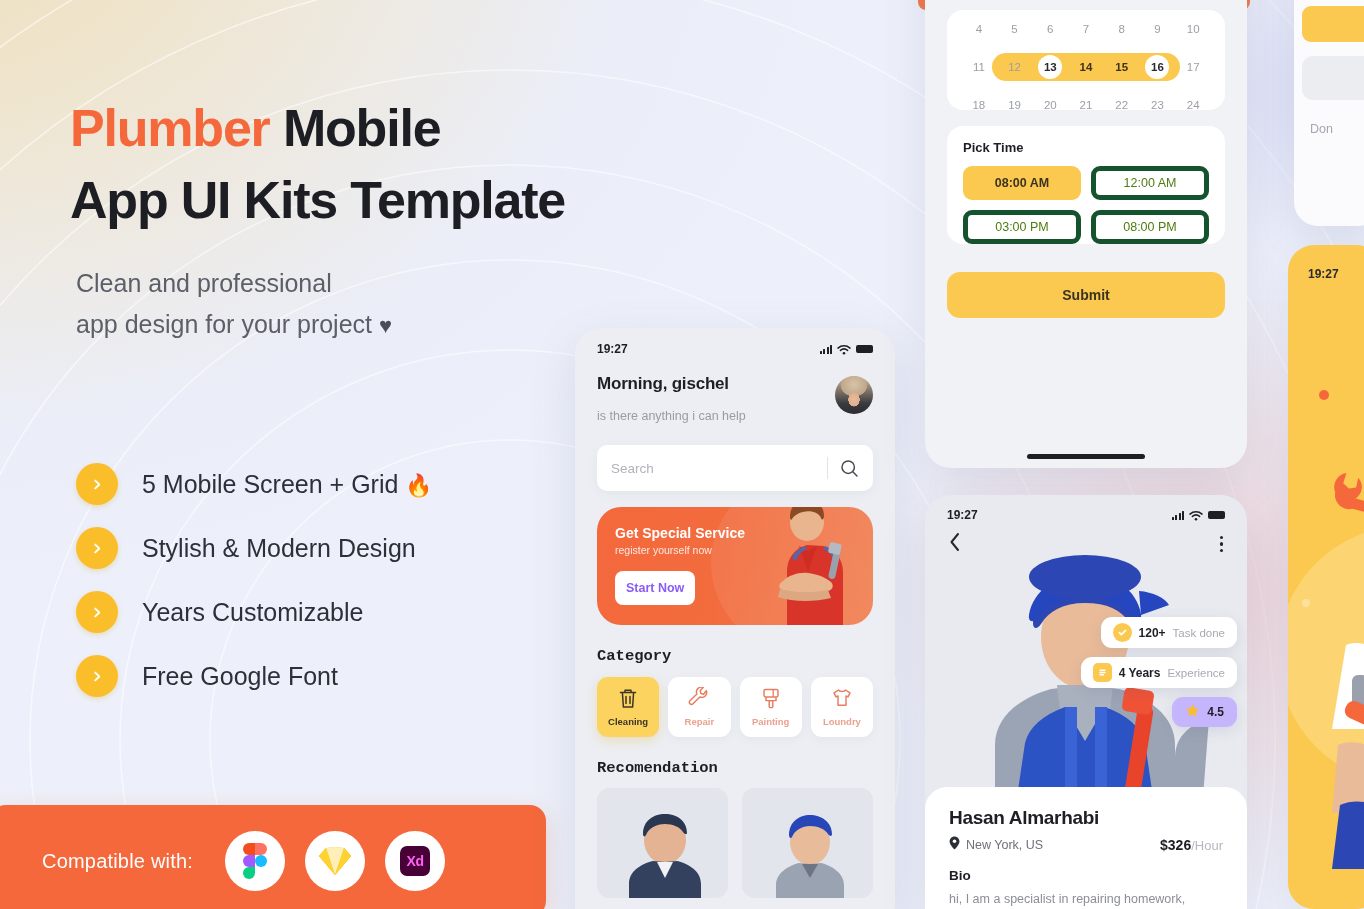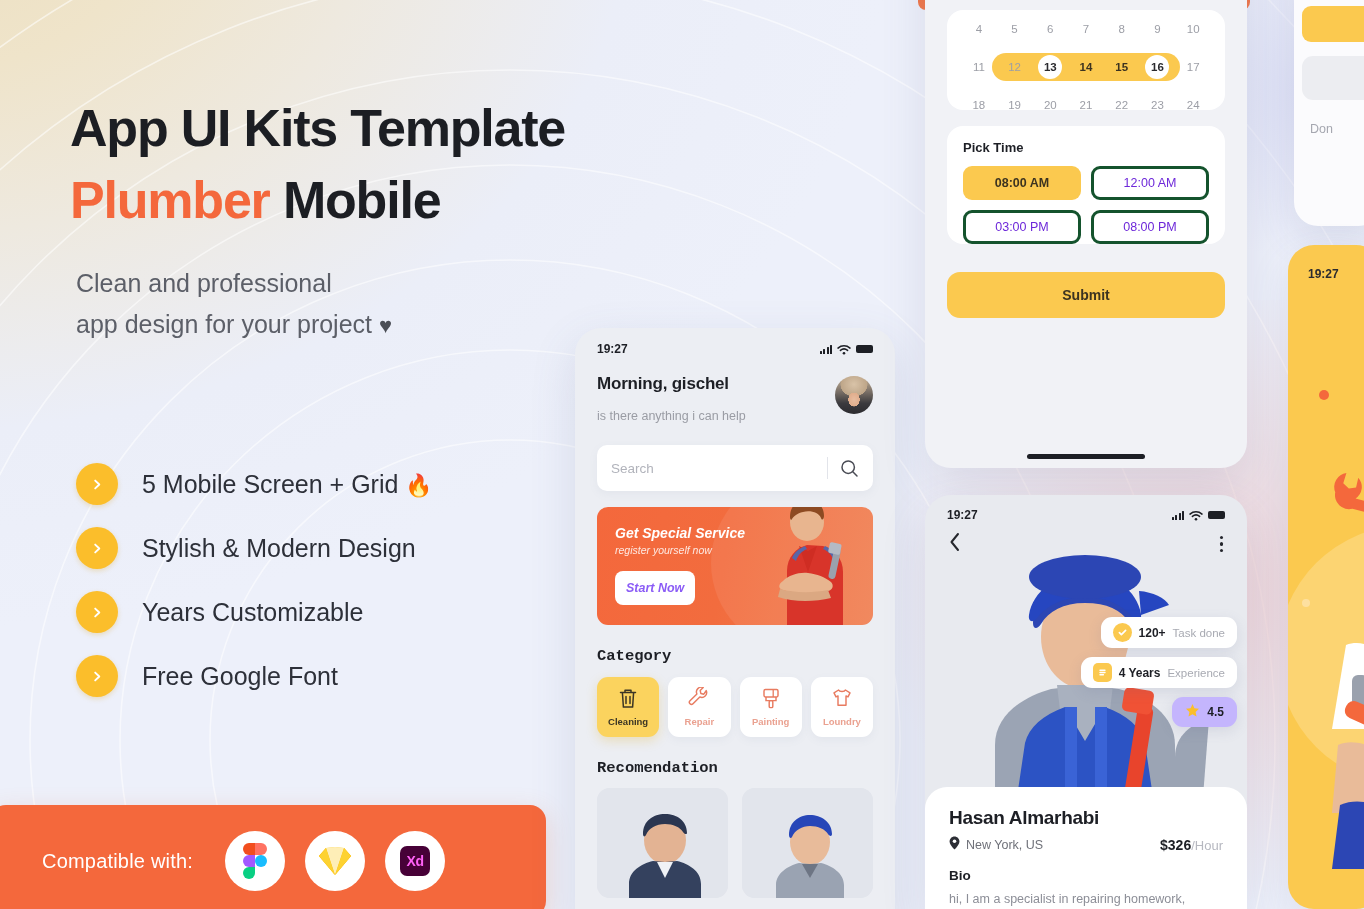--- a/index.html
+++ b/index.html
@@ -92,23 +92,22 @@
   }
   #home-search {
     margin: 22px 22px 0 22px; height: 46px; background: #fff; border-radius: 10px;
     display: flex; align-items: center; padding: 0 14px;
     box-shadow: 0 3px 10px rgba(120,128,160,.07);
   }
   #home-search-input { flex: 1; font-size: 13.5px; color: #b1b3bb; }
   .vdivider { width: 1px; height: 22px; background: #e2e4ea; margin-right: 12px; }
 
   #promo-card {
-    margin: 16px 22px 0 22px; height: 118px; border-radius: 11px; position: relative; overflow: hidden;
+    margin: 16px 22px 0 22px; height: 118px; border-radius: 24px; position: relative; overflow: hidden;
     background: linear-gradient(100deg, #f4683c 0%, #f26c3e 46%, #f07f52 100%);
-    font-style: italic;
   }
   #promo-card::after {
     content:""; position:absolute; right:-18px; top:-34px; width:180px; height:180px;
     border-radius:50%; background: rgba(255,255,255,.08);
   }
   #promo-text { position: absolute; left: 18px; top: 18px; z-index: 2; }
   #promo-title { color: #fff; font-size: 14px; font-weight: 700; }
   #promo-sub { color: rgba(255,255,255,.85); font-size: 10.5px; margin-top: 3px; }
   #promo-btn {
     position: absolute; left: 18px; top: 64px; z-index: 2;
@@ -155,22 +154,22 @@
   .cal-week.sel .cal-day.dim { color: #9c9ea6; font-weight: 400; }
   .cal-day .endcap { display: inline-flex; width: 24px; height: 24px; border-radius: 50%;
     background: #fff; align-items: center; justify-content: center; color: #2a2a2e; font-weight: 700; }
   #cal-range { margin: 6px 0 0 0; height: 32px; background: #eceef2; border-radius: 9px;
     display: flex; align-items: center; justify-content: center; font-size: 12px; color: #7c7e87; }
 
   #time-card { position: absolute; left: 22px; top: 238px; width: 278px; height: 118px;
     background: #fff; border-radius: 16px; padding: 14px 16px; }
   #time-title { font-size: 13px; font-weight: 700; color: #1d1f25; }
   #time-grid { display: grid; grid-template-columns: 1fr 1fr; gap: 10px; margin-top: 11px; }
-  .time-slot { height: 34px; border-radius: 9px; border: 3px solid #14532d; background: #fff;
-    display: flex; align-items: center; justify-content: center; font-size: 12.5px; color: #6d28d9; }
+  .time-slot { height: 34px; border-radius: 9px; border: 5px solid #14532d; background: #fff;
+    display: flex; align-items: center; justify-content: center; font-size: 12.5px; color: #4d7c0f; }
   .time-slot.sel { background: #fbc94f; border-color: #fbc94f; color: #3c3320; font-weight: 600; border:none; }
   #submit-btn { position: absolute; left: 22px; top: 384px; width: 278px; height: 46px;
     background: #fbc94f; border-radius: 13px; display: flex; align-items: center; justify-content: center;
     font-size: 14px; font-weight: 700; color: #3c3320; }
   #book-homebar { position: absolute; left: 50%; transform: translateX(-50%); top: 566px;
     width: 118px; height: 5px; border-radius: 3px; background: #1d1f25; }
 
   
   #phone-profile {
     left: 925px; top: 495px; width: 322px; height: 414px;
@@ -236,22 +235,22 @@
         <circle cx="760" cy="1180" r="1160"></circle>
     </g>
   </svg>
 </div>
 <div id="bg-purplewash"></div>
 <div id="bg-pinkwash"></div>
 
 <section id="left-pane">
 
   <div id="headline">
+    <div class="hl-line"><span class="hl-accent">Plumber</span><span> Mobile</span></div>
     <div class="hl-line">App UI Kits Template</div>
-    <div class="hl-line"><span class="hl-accent">Plumber</span><span> Mobile</span></div>
   </div>
 
   <div id="subhead">
     <div>Clean and professional</div>
     <div><span>app design for your project</span> <span class="heart-glyph">♥</span></div>
   </div>
 
   <div id="feature-list">
     <div class="feature-row">
       <span class="feature-bullet">

